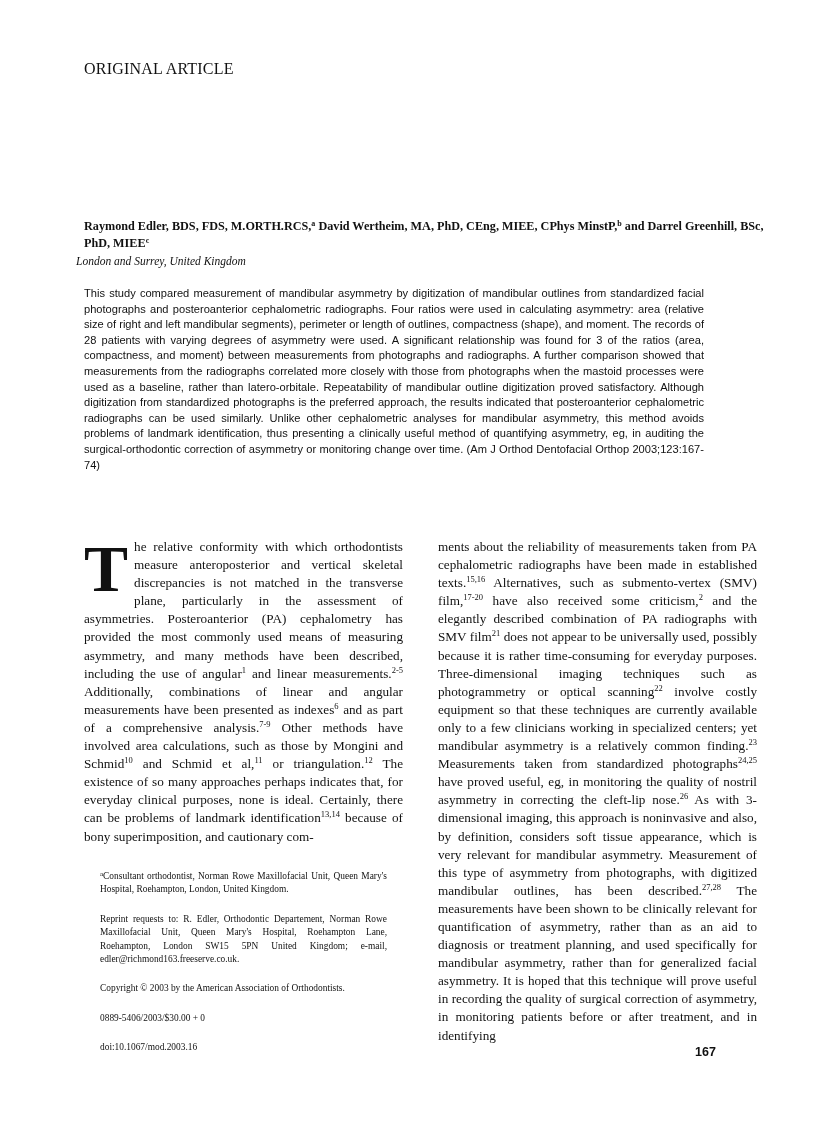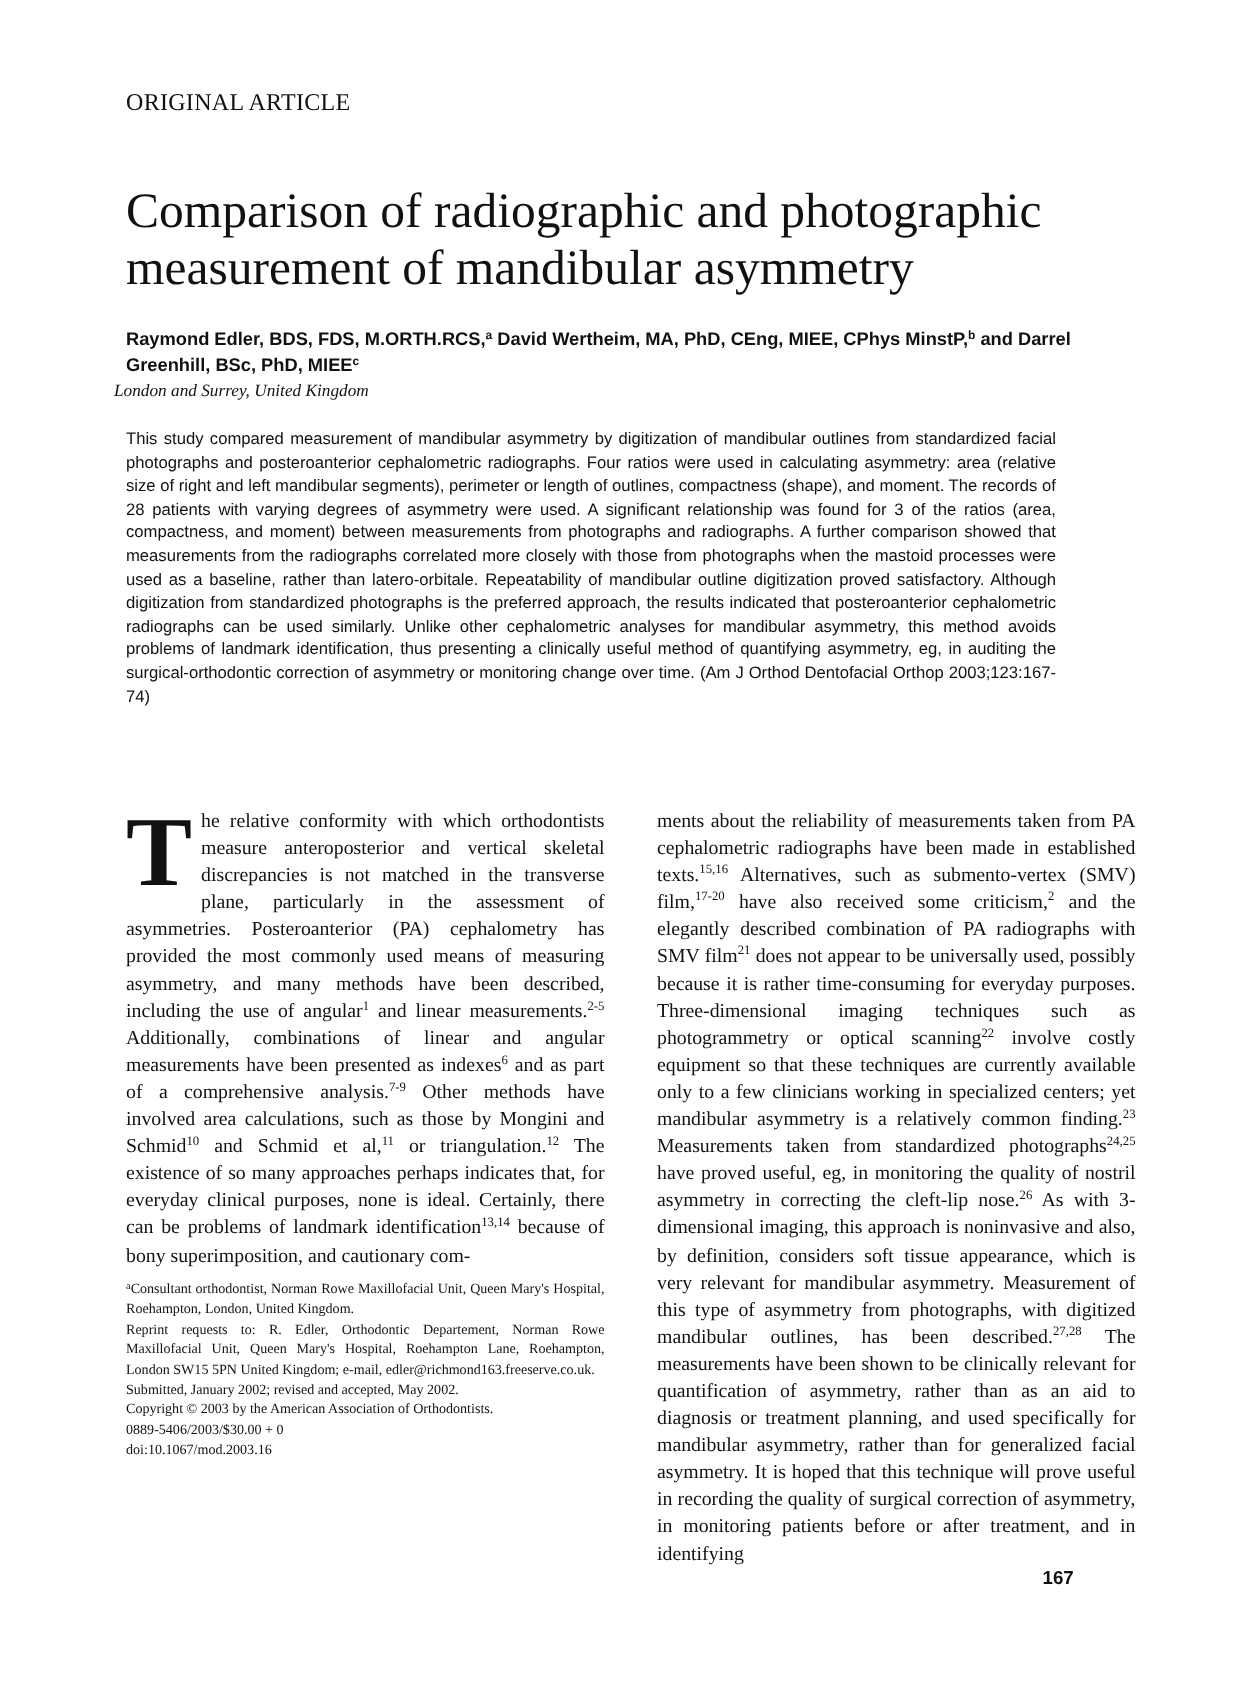--- a/index.html
+++ b/index.html
@@ -10,21 +10,21 @@
     position: absolute; left: 84px; top: 60px;
     font-family: "Liberation Serif", serif; font-size: 16px; letter-spacing: 0.2px;
   }
   .title {
     position: absolute; left: 84px; top: 122px; width: 700px;
     font-family: "Liberation Serif", serif; font-size: 33px; line-height: 38px;
     margin: 0; font-weight: normal;
   }
   .authors {
     position: absolute; left: 84px; top: 218px; width: 680px;
-    font-family: Liberation Sans, sans-serif; font-size: 12.2px; font-weight: bold;
+    font-family: Liberation Serif, serif; font-size: 12.2px; font-weight: bold;
     line-height: 17px;
   }
   .authors sup { font-size: 8px; vertical-align: 4px; line-height: 0; }
   .location {
     position: absolute; left: 76px; top: 255px;
     font-family: "Liberation Serif", serif; font-style: italic; font-size: 11.5px;
   }
   .abstract {
     position: absolute; left: 84px; top: 286px; width: 620px;
     font-family: "Liberation Sans", sans-serif; font-size: 11.1px; line-height: 15.6px;
@@ -43,56 +43,54 @@
   .dropcap {
     float: left; font-family: "Liberation Serif", serif; font-weight: bold;
     font-size: 66px; line-height: 50px; margin: 2px 6px 0 0; padding-top: 4px;
   }
 
   .footnotes {
     position: absolute; left: 84px; top: 854px; width: 319px;
     font-family: "Liberation Serif", serif; font-size: 9.4px; line-height: 13.4px;
     text-align: justify;
   }
-  .footnotes p { margin: 0; }
+  .footnotes p { margin: 16px; }
   .footnotes sup { font-size: 7px; vertical-align: 3px; line-height: 0; }
 
   .page-number {
     position: absolute; left: 695px; top: 1045px;
     font-family: "Liberation Sans", sans-serif; font-weight: bold; font-size: 12.5px;
   }
 </style>
 </head>
 <body>
 
 <div class="page">
 
   <div class="section-label">ORIGINAL ARTICLE</div>
 
-  <h1 class="title">Comparison of radiographic and photographic measurement of mandibular asymmetry</h1>
 
   <div class="authors">
     <span>Raymond Edler, BDS, FDS, M.ORTH.RCS,</span><sup>a</sup><span> David Wertheim, MA, PhD, CEng, MIEE, CPhys MinstP,</span><sup>b</sup><span> and Darrel Greenhill, BSc, PhD, MIEE</span><sup>c</sup>
   </div>
 
   <div class="location">London and Surrey, United Kingdom</div>
 
   <p class="abstract"><span>This study compared measurement of mandibular asymmetry by digitization of mandibular outlines from standardized facial photographs and posteroanterior cephalometric radiographs. Four ratios were used in calculating asymmetry: area (relative size of right and left mandibular segments), perimeter or length of outlines, compactness (shape), and moment. The records of 28 patients with varying degrees of asymmetry were used. A significant relationship was found for 3 of the ratios (area, compactness, and moment) between measurements from photographs and radiographs. A further comparison showed that measurements from the radiographs correlated more closely with those from photographs when the mastoid processes were used as a baseline, rather than latero-orbitale. Repeatability of mandibular outline digitization proved satisfactory. Although digitization from standardized photographs is the preferred approach, the results indicated that posteroanterior cephalometric radiographs can be used similarly. Unlike other cephalometric analyses for mandibular asymmetry, this method avoids problems of landmark identification, thus presenting a clinically useful method of quantifying asymmetry, eg, in auditing the surgical-orthodontic correction of asymmetry or monitoring change over time.</span> <span>(Am J Orthod Dentofacial Orthop 2003;123:167-74)</span></p>
 
   <div class="col col-left">
     <p><span class="dropcap">T</span><span id="left-flow"><span>he relative conformity with which orthodontists measure anteroposterior and vertical skeletal discrepancies is not matched in the transverse plane, particularly in the assessment of asymmetries. Posteroanterior (PA) cephalometry has provided the most commonly used means of measuring asymmetry, and many methods have been described, including the use of angular</span><sup>1</sup><span> and linear measurements.</span><sup>2-5</sup><span> Additionally, combinations of linear and angular measurements have been presented as indexes</span><sup>6</sup><span> and as part of a comprehensive analysis.</span><sup>7-9</sup><span> Other methods have involved area calculations, such as those by Mongini and Schmid</span><sup>10</sup><span> and Schmid et al,</span><sup>11</sup><span> or triangulation.</span><sup>12</sup><span> The existence of so many approaches perhaps indicates that, for everyday clinical purposes, none is ideal. Certainly, there can be problems of landmark identification</span><sup>13,14</sup><span> because of bony superimposition, and cautionary com-</span></span></p>
   </div>
 
   <div class="col col-right">
     <p><span id="right-flow"><span>ments about the reliability of measurements taken from PA cephalometric radiographs have been made in established texts.</span><sup>15,16</sup><span> Alternatives, such as submento-vertex (SMV) film,</span><sup>17-20</sup><span> have also received some criticism,</span><sup>2</sup><span> and the elegantly described combination of PA radiographs with SMV film</span><sup>21</sup><span> does not appear to be universally used, possibly because it is rather time-consuming for everyday purposes. Three-dimensional imaging techniques such as photogrammetry or optical scanning</span><sup>22</sup><span> involve costly equipment so that these techniques are currently available only to a few clinicians working in specialized centers; yet mandibular asymmetry is a relatively common finding.</span><sup>23</sup><span> Measurements taken from standardized photographs</span><sup>24,25</sup><span> have proved useful, eg, in monitoring the quality of nostril asymmetry in correcting the cleft-lip nose.</span><sup>26</sup><span> As with 3-dimensional imaging, this approach is noninvasive and also, by definition, considers soft tissue appearance, which is very relevant for mandibular asymmetry. Measurement of this type of asymmetry from photographs, with digitized mandibular outlines, has been described.</span><sup>27,28</sup><span> The measurements have been shown to be clinically relevant for quantification of asymmetry, rather than as an aid to diagnosis or treatment planning, and used specifically for mandibular asymmetry, rather than for generalized facial asymmetry. It is hoped that this technique will prove useful in recording the quality of surgical correction of asymmetry, in monitoring patients before or after treatment, and in identifying</span></span></p>
   </div>
 
   <div class="footnotes">
     <p><sup>a</sup><span>Consultant orthodontist, Norman Rowe Maxillofacial Unit, Queen Mary's Hospital, Roehampton, London, United Kingdom.</span></p>
     <p>Reprint requests to: R. Edler, Orthodontic Departement, Norman Rowe Maxillofacial Unit, Queen Mary's Hospital, Roehampton Lane, Roehampton, London SW15 5PN United Kingdom; e-mail, edler@richmond163.freeserve.co.uk.</p>
-    <p>Submitted, January 2002; revised and accepted, May 2002.</p>
     <p>Copyright © 2003 by the American Association of Orthodontists.</p>
     <p>0889-5406/2003/$30.00 + 0</p>
     <p>doi:10.1067/mod.2003.16</p>
   </div>
 
   <div class="page-number">167</div>
 </div>
 
 </body></html>

